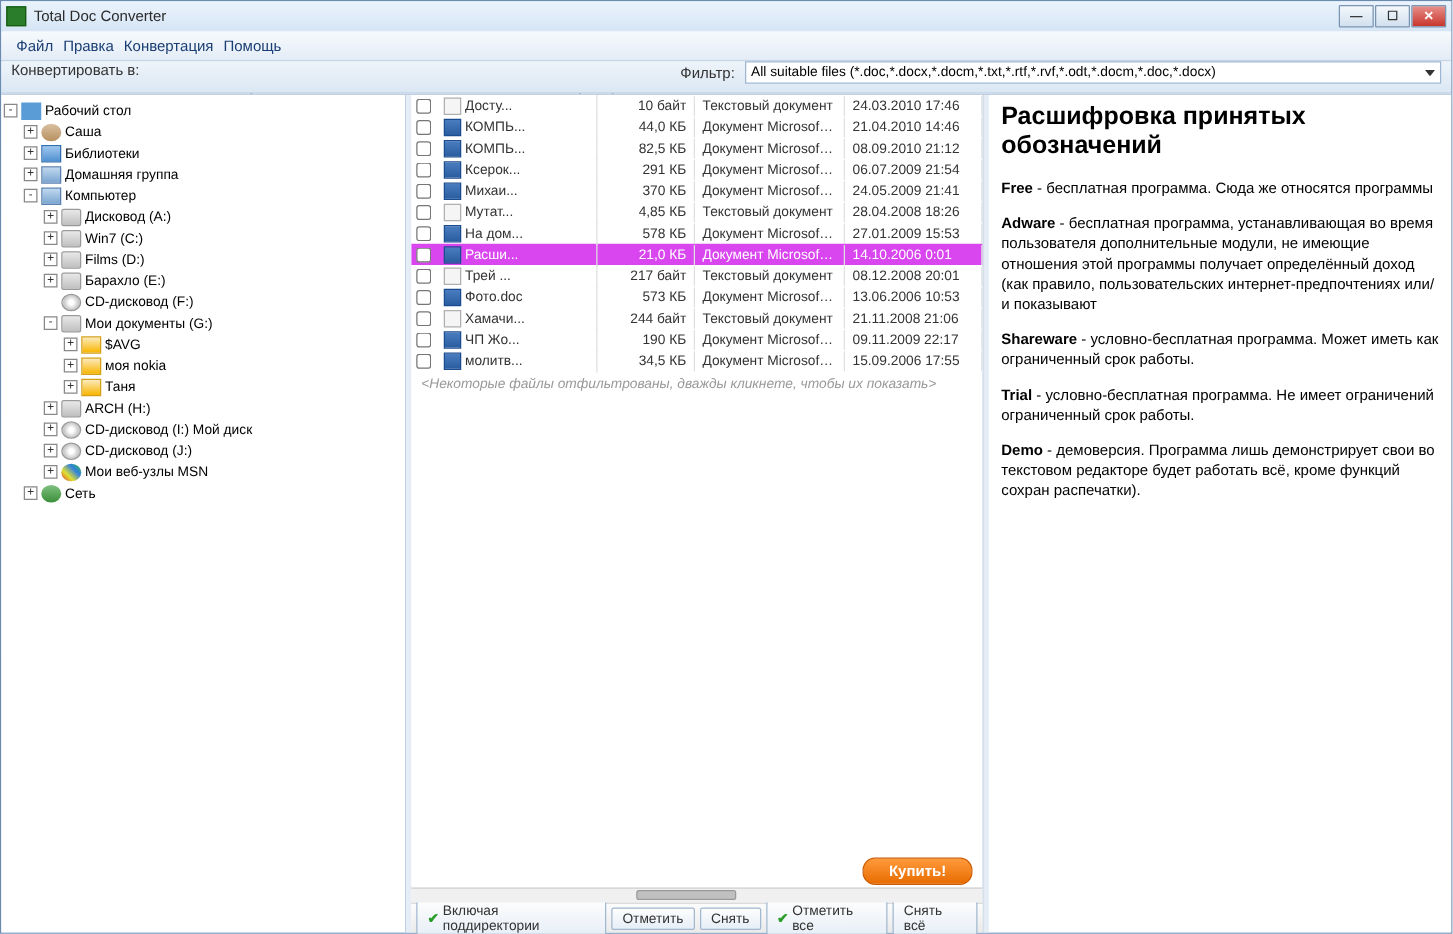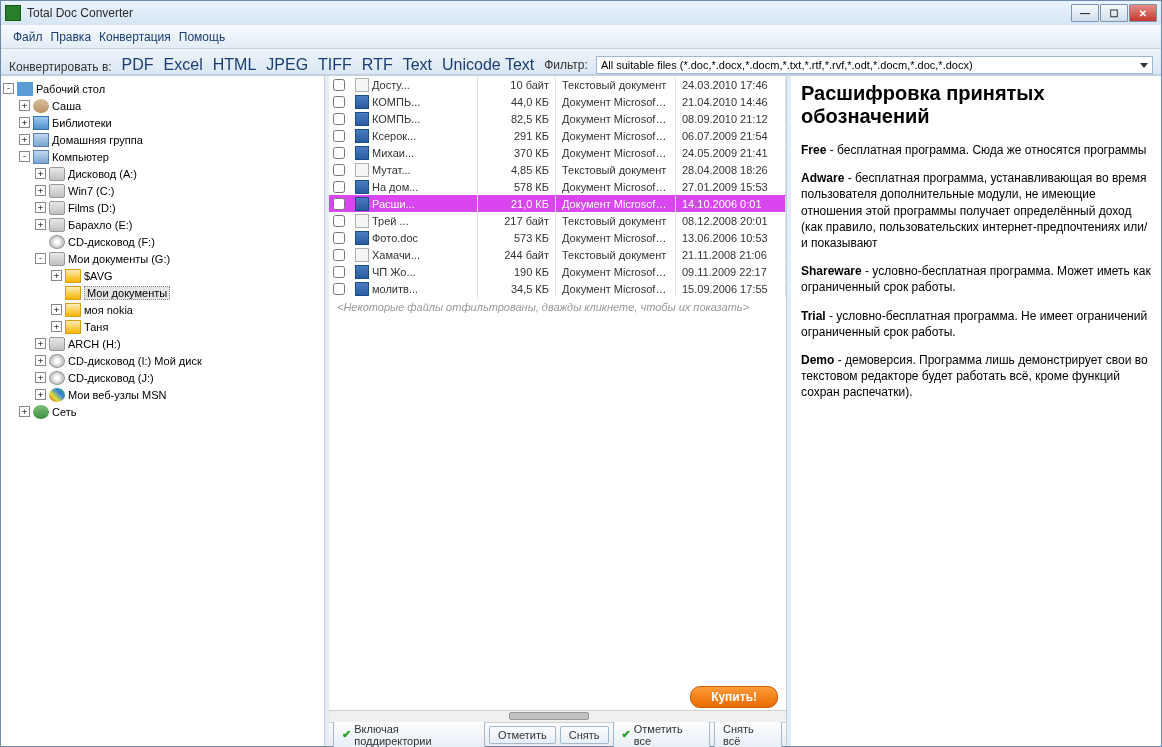--- a/index.html
+++ b/index.html
@@ -6,21 +6,21 @@
 body { font-family: Tahoma, Arial, sans-serif; font-size: 11px; background: linear-gradient(to bottom, #d7e4f2 0%, #bcd1e8 100%); width: 1162px; height: 747px; overflow: hidden; }
 .window { width: 1162px; height: 747px; display: flex; flex-direction: column; border: 1px solid #6b8ab0; }
 .titlebar { height: 24px; background: linear-gradient(to bottom, #eaf3fc, #d6e5f5); display: flex; align-items: center; padding: 0 4px; }
 .titlebar-icon { width: 16px; height: 16px; background: #2a7d2a; border: 1px solid #155b15; margin-right: 6px; }
 .titlebar-title { flex: 1; font-size: 12px; color: #2a2a2a; }
 .win-controls { display: flex; gap: 1px; }
 .win-btn { width: 28px; height: 18px; border: 1px solid #7a94b2; background: linear-gradient(to bottom, #f4f8fc, #d1e0ee); border-radius: 1px; display: flex; align-items: center; justify-content: center; font-size: 10px; font-weight: bold; color: #333; cursor: default; }
 .win-btn.close { background: linear-gradient(to bottom, #e78f8a, #c7362c); color: #fff; }
 .menubar { height: 24px; background: linear-gradient(to bottom, #f7fafd, #e3ecf6); display: flex; align-items: center; padding: 0 8px; gap: 0; border-bottom: 1px solid #c5d4e5; }
 .menuitem { color: #1a3e73; font-size: 12px; padding: 2px 4px; cursor: default; }
-.toolbar { height: 26px; background: linear-gradient(to bottom, #eef4fa, #dae7f3); display: flex; align-items: flex-end; padding: 0 8px; border-bottom: 1px solid #c0d0e2; gap: 10px; }
+.toolbar { height: 26px; background: linear-gradient(to bottom, #eef4fa, #dae7f3); display: flex; align-items: flex-start; padding: 0 8px; border-bottom: 1px solid #c0d0e2; gap: 10px; }
 .toolbar-label { color: #333; font-size: 12px; }
 .toolbar-format { color: #1a3e73; font-size: 16px; cursor: default; margin-top: 24px; }
 .filter-section { display: flex; align-items: center; gap: 8px; flex: 1; }
 .filter-select { flex: 1; height: 18px; border: 1px solid #9db7d3; background: #fff; padding: 0 4px; font-size: 11px; display: flex; align-items: center; justify-content: space-between; }
 .filter-arrow { width: 0; height: 0; border-left: 4px solid transparent; border-right: 4px solid transparent; border-top: 5px solid #333; }
 .content { flex: 1; display: flex; background: #fff; border-top: 1px solid #c0d0e2; min-height: 0; }
 .tree-panel { width: 324px; border-right: 1px solid #c0d0e2; overflow: auto; padding: 4px 2px; }
 .tree-row { display: flex; align-items: center; height: 17px; white-space: nowrap; }
 .tree-indent { display: inline-block; }
 .tree-toggle { width: 11px; height: 11px; border: 1px solid #888; background: #fff; font-size: 9px; line-height: 9px; text-align: center; margin-right: 3px; color: #333; cursor: default; font-family: monospace; }
@@ -177,26 +177,20 @@
           <span class="tree-label">Мои документы (G:)</span>
         </div>
         <div class="tree-row">
           <span class="tree-indent" style="width: 48px;"></span>
           <span class="tree-toggle">+</span>
           <span class="tree-icon icon-folder"></span>
           <span class="tree-label">$AVG</span>
         </div>
         <div class="tree-row">
           <span class="tree-indent" style="width: 48px;"></span>
-          <span class="tree-toggle empty"></span>
-          <span class="tree-icon icon-folder"></span>
-          <span class="tree-label selected">Мои документы</span>
-        </div>
-        <div class="tree-row">
-          <span class="tree-indent" style="width: 48px;"></span>
           <span class="tree-toggle">+</span>
           <span class="tree-icon icon-folder"></span>
           <span class="tree-label">моя nokia</span>
         </div>
         <div class="tree-row">
           <span class="tree-indent" style="width: 48px;"></span>
           <span class="tree-toggle">+</span>
           <span class="tree-icon icon-folder"></span>
           <span class="tree-label">Таня</span>
         </div>

